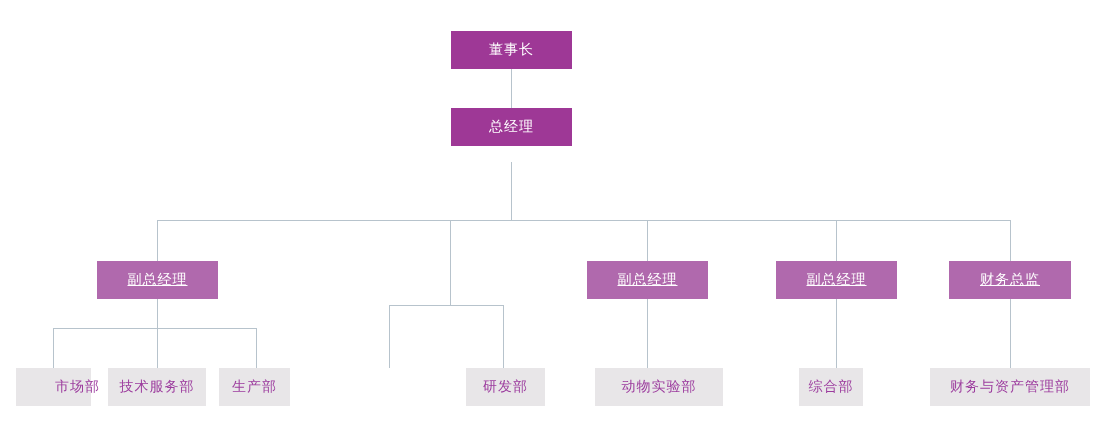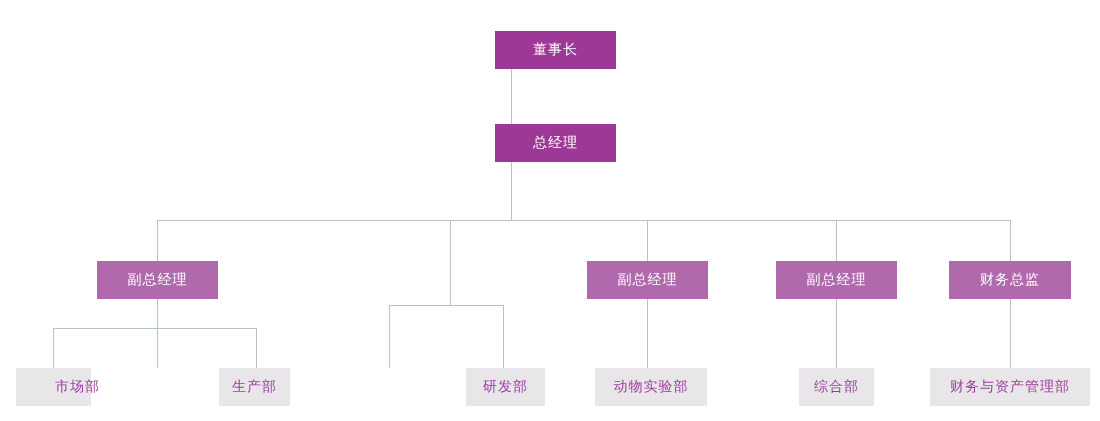--- a/index.html
+++ b/index.html
@@ -33,25 +33,25 @@
     display: flex;
     align-items: center;
     justify-content: center;
     font-size: 14px;
     letter-spacing: 1px;
     white-space: nowrap;
   }
   .node.lv-exec {
     background: var(--executive-fill);
     color: var(--executive-text);
-    margin-left: 44px;
   }
   .node.lv-mgr {
     background: var(--manager-fill);
     color: var(--executive-text);
+    text-decoration: underline;
   }
   .node.lv-dept {
     background: var(--department-fill);
     color: var(--department-text);
   }
 </style>
 </head>
 <body>
 
 <div class="canvas">
@@ -73,27 +73,28 @@
   <div class="line" style="left:389px; top:305px; width:114px; height:1px;"></div>
   <div class="line" style="left:389px; top:305px; width:1px; height:63px;"></div>
   <div class="line" style="left:503px; top:305px; width:1px; height:63px;"></div>
 
   <div class="line" style="left:647px; top:299px; width:1px; height:69px;"></div>
   <div class="line" style="left:836px; top:299px; width:1px; height:69px;"></div>
   <div class="line" style="left:1010px; top:299px; width:1px; height:69px;"></div>
 
   <div class="node lv-exec" style="left:451px; top:31px; width:121px;">董事长</div>
 
-  <div class="node lv-exec" style="left:451px; top:124px; width:121px;">总经理</div>
+  <div class="node lv-exec" style="left:451px; top:108px; width:121px;">总经理</div>
 
   <div class="node lv-mgr" style="left:97px; top:261px; width:121px;">副总经理</div>
   <div class="node lv-mgr" style="left:587px; top:261px; width:121px;">副总经理</div>
   <div class="node lv-mgr" style="left:776px; top:261px; width:121px;">副总经理</div>
   <div class="node lv-mgr" style="left:949px; top:261px; width:122px;text-align:right;">财务总监</div>
 
   <div class="node lv-dept" style="left:16px; top:368px; width:75px;padding-left:48px;">市场部</div>
+  <div class="node lv-dept" style="left:108px; top:368px; width:98px;">技术服务部</div>
   <div class="node lv-dept" style="left:219px; top:368px; width:71px;">生产部</div>
   <div class="node lv-dept" style="left:466px; top:368px; width:79px;">研发部</div>
-  <div class="node lv-dept" style="left:595px; top:368px; width:112px;">动物实验部</div>
-  <div class="node lv-dept" style="left:799px; top:368px; width:75px;text-align:center;">综合部</div>
+  <div class="node lv-dept" style="left:595px; top:368px; width:128px;">动物实验部</div>
+  <div class="node lv-dept" style="left:799px; top:368px; width:64px;text-align:center;">综合部</div>
   <div class="node lv-dept" style="left:930px; top:368px; width:160px;">财务与资产管理部</div>
 
 </div>
 
 </body></html>

